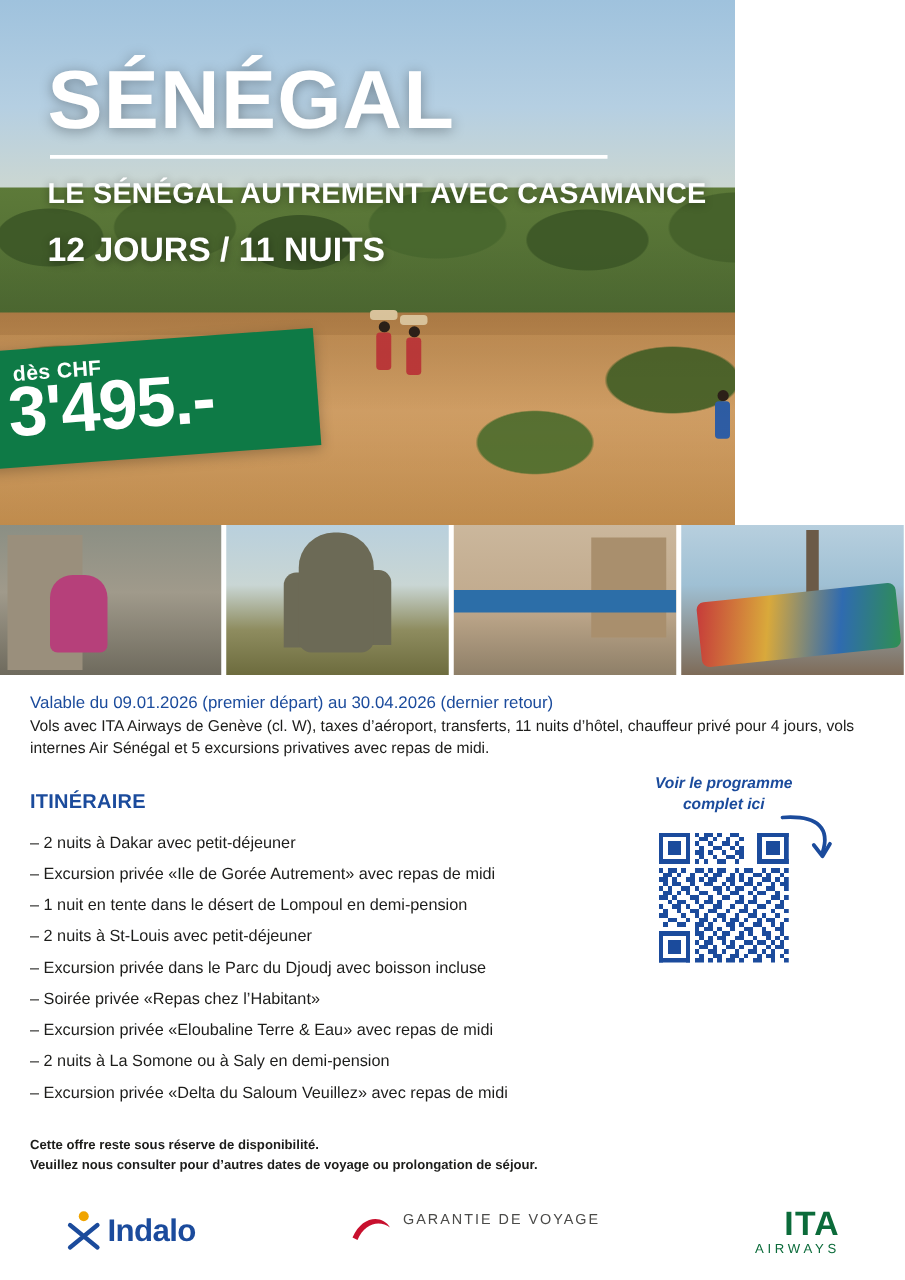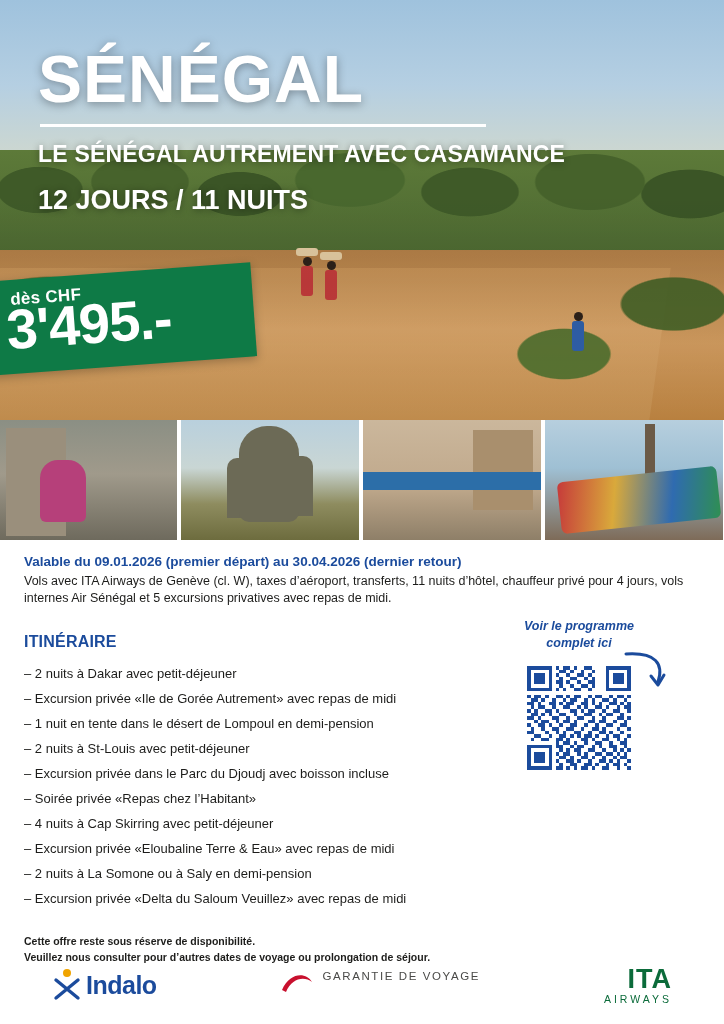--- a/index.html
+++ b/index.html
@@ -8,21 +8,21 @@
     width:724px; height:1024px;
     font-family:"Liberation Sans", sans-serif;
     background:#ffffff;
     overflow:hidden;
   }
   .page { position:relative; width:724px; height:1024px; background:#fff; }
 
   
   .hero {
     position:relative;
-    width:724px; height:420px;
+    width:588px; height:420px;
     overflow:hidden;
     background:linear-gradient(#8fb7d6 0%, #b9cfe0 28%, #cdd8c9 40%, #7f8f57 52%, #4b5e2e 62%, #9a6b3b 70%, #c08e52 82%, #d39a5c 100%);
   }
   .hero .sky {
     position:absolute; left:0; top:0; width:724px; height:190px;
     background:linear-gradient(#9fc2dd 0%, #b5cfe2 45%, #ccd7d1 80%, #b9c6a6 100%);
   }
   .hero .treeline {
     position:absolute; left:0; top:150px; width:724px; height:120px;
     background:
@@ -145,21 +145,21 @@
   .edition { font-size:10.5px; font-weight:bold; padding-right:18px; letter-spacing:.2px; }
   .seal {
     position:absolute; left:524px; top:-22px; width:56px; height:56px; border-radius:50%;
     background:#f5c518; border:3px solid #1b4b9c;
     display:flex; align-items:center; justify-content:center;
   }
   .seal svg { display:block; }
 
   
   .content { position:relative; padding:14px 24px 0 24px; }
-  .valid { color:#1b4b9c; font-size:13.5px; font-weight:bold; margin-bottom:4px; }
+  .valid { color:#1b4b9c; font-size:13.5px; font-weight:normal; margin-bottom:4px; }
   .flights { color:#1d1d1b; font-size:12.5px; line-height:17px; max-width:680px; }
 
   .sec-title { color:#1b4b9c; font-size:16px; font-weight:bold; margin:26px 0 10px 0; letter-spacing:.2px; }
   .itin { list-style:none; margin:0; padding:0; }
   .itin li { font-size:13px; line-height:25px; color:#1d1d1b; }
 
   .qr-block { position:absolute; right:50px; top:78px; width:190px; text-align:center; }
   .qr-cap { color:#1b4b9c; font-size:12.5px; font-weight:bold; font-style:italic; line-height:17px; }
   .qr-arrow { position:absolute; right:6px; top:30px; }
   .qr { width:104px; height:104px; margin:14px auto 0; position:relative; background:#fff; }
@@ -237,21 +237,20 @@
     <div class="flights">Vols avec ITA Airways de Genève (cl. W), taxes d’aéroport, transferts, 11 nuits d’hôtel, chauffeur privé pour 4 jours, vols internes Air Sénégal et 5 excursions privatives avec repas de midi.</div>
 
     <div class="sec-title">ITINÉRAIRE</div>
     <ul class="itin">
       <li>– 2 nuits à Dakar avec petit-déjeuner</li>
       <li>– Excursion privée «Ile de Gorée Autrement» avec repas de midi</li>
       <li>– 1 nuit en tente dans le désert de Lompoul en demi-pension</li>
       <li>– 2 nuits à St-Louis avec petit-déjeuner</li>
       <li>– Excursion privée dans le Parc du Djoudj avec boisson incluse</li>
       <li>– Soirée privée «Repas chez l’Habitant»</li>
-      <li>– 4 nuits à Cap Skirring avec petit-déjeuner</li>
       <li>– Excursion privée «Eloubaline Terre &amp; Eau» avec repas de midi</li>
       <li>– 2 nuits à La Somone ou à Saly en demi-pension</li>
       <li>– Excursion privée «Delta du Saloum Veuillez» avec repas de midi</li>
     </ul>
 
     <div class="qr-block">
       <div class="qr-cap">Voir le programme</div>
       <div class="qr-cap">complet ici</div>
       <div class="qr-arrow">
         <svg width="46" height="46" viewBox="0 0 46 46">

